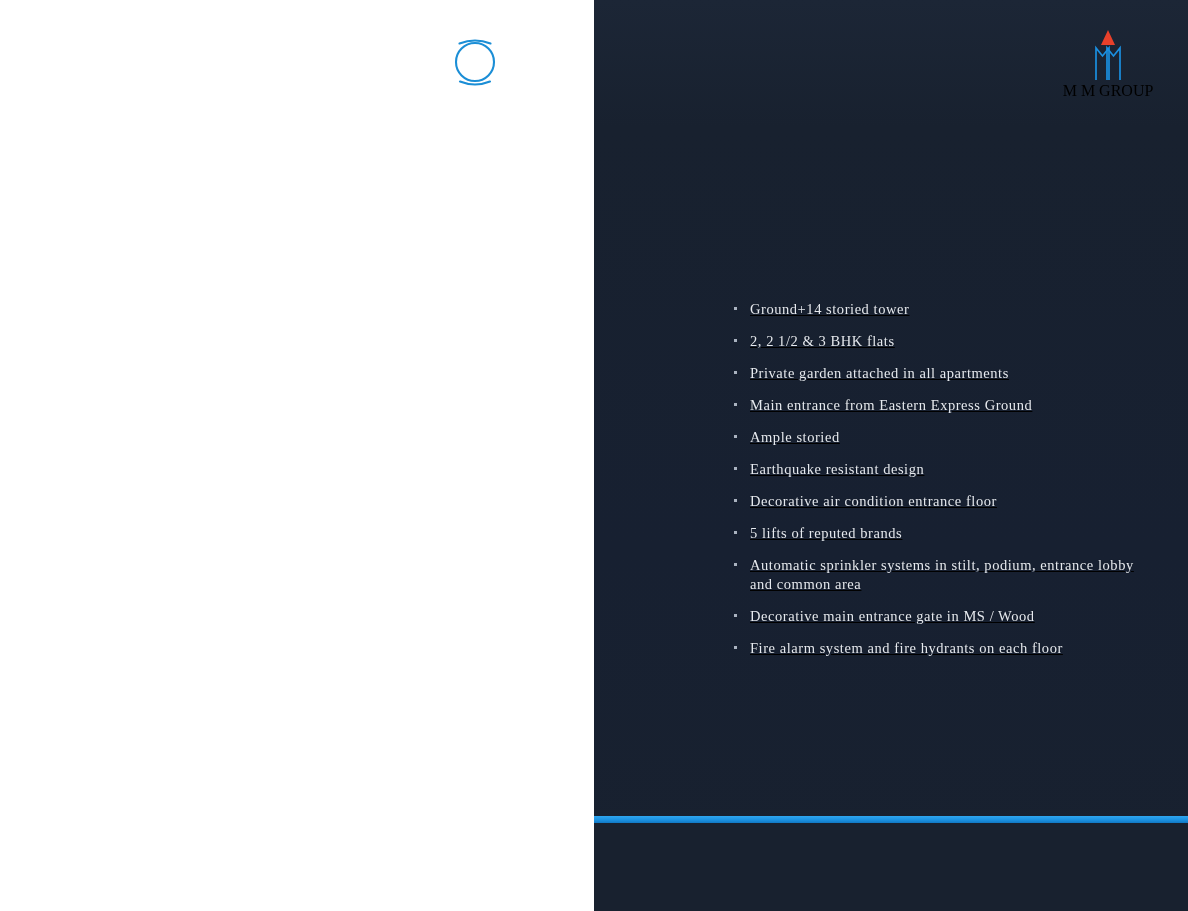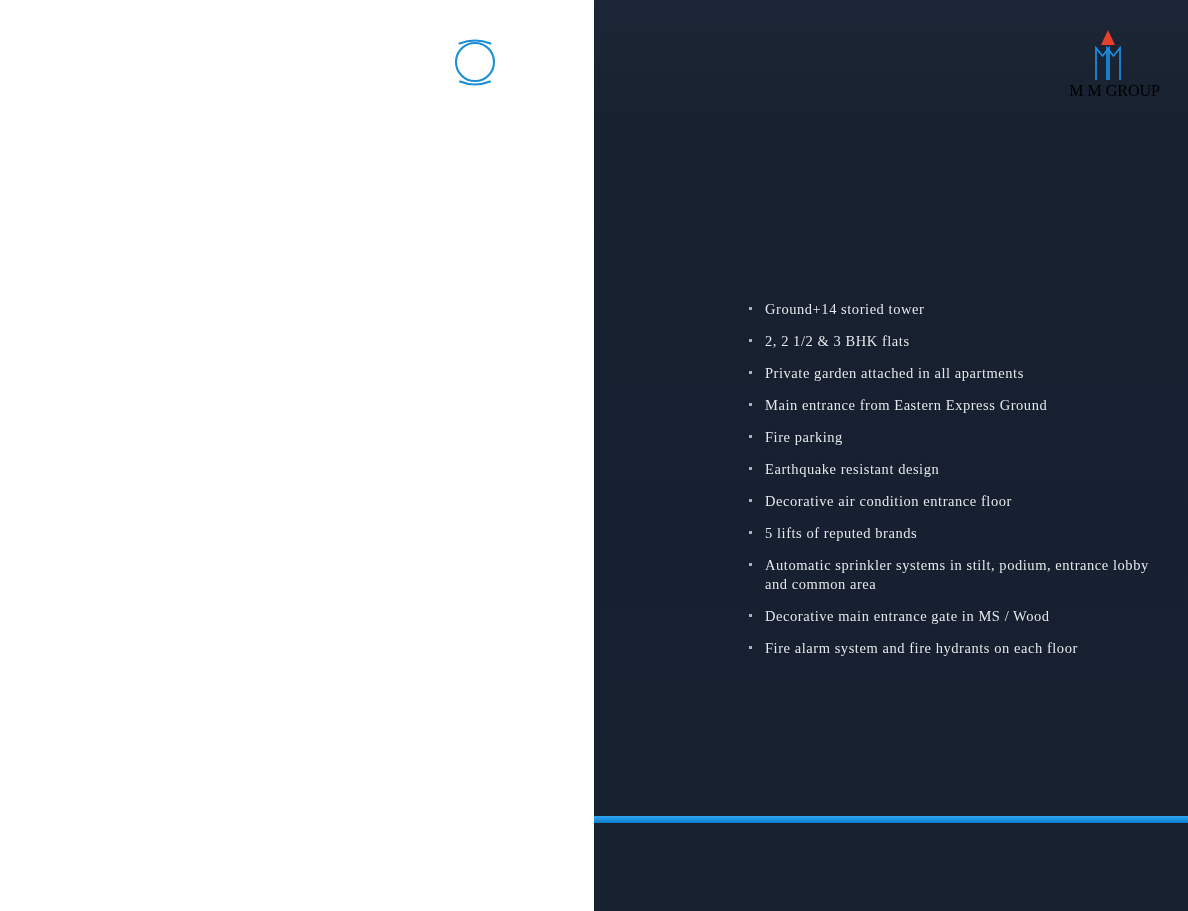--- a/index.html
+++ b/index.html
@@ -53,38 +53,39 @@
     background-image: linear-gradient(180deg, #1c2636 0%, #18212f 14%, #172031 60%, #18212f 100%);
     overflow: hidden;
   }
 
   
   #brand {
     position: absolute;
     right: 28px;
     top: 28px;
     width: 104px;
-    text-align: right;
+    text-align: center;
   }
   #brand-mark {
     display: block;
     margin: 0 auto;
     width: 56px;
     height: 54px;
   }
 
   
   #features {
     position: absolute;
-    left: 153px;     
+    left: 138px;     
     top: 300px;
     width: 420px;
     list-style: none;
     margin: 0;
     padding: 0;
+    text-decoration: underline;
   }
   .feature-item {
     position: relative;
     padding-left: 18px;
     margin-bottom: 13px;
     color: #e6eaf0;
     font-family: "Liberation Serif", serif;
     font-size: 14.5px;
     line-height: 19px;
     letter-spacing: 0.55px;
@@ -163,21 +164,21 @@
       <li class="feature-item">
         <span class="bullet-icon"></span>
         <span>Private garden attached in all apartments</span>
       </li>
       <li class="feature-item">
         <span class="bullet-icon"></span>
         <span>Main entrance from Eastern Express Ground</span>
       </li>
       <li class="feature-item">
         <span class="bullet-icon"></span>
-        <span>Fire parking</span>
+        <span>Ample storied</span>
       </li>
       <li class="feature-item">
         <span class="bullet-icon"></span>
         <span>Earthquake resistant design</span>
       </li>
       <li class="feature-item">
         <span class="bullet-icon"></span>
         <span>Decorative air condition entrance floor</span>
       </li>
       <li class="feature-item">

